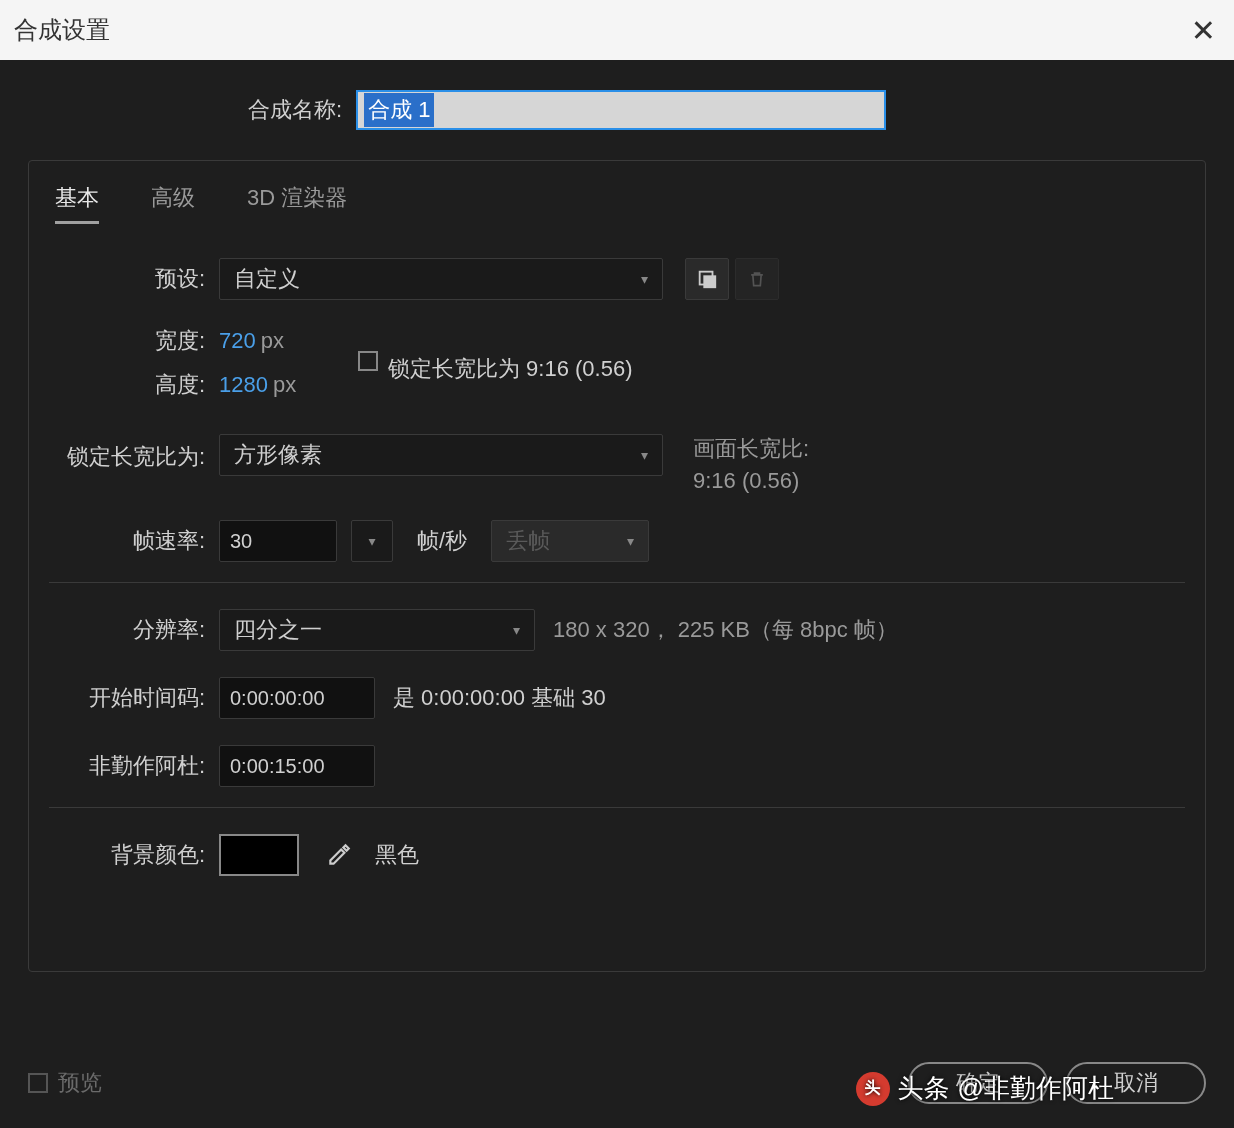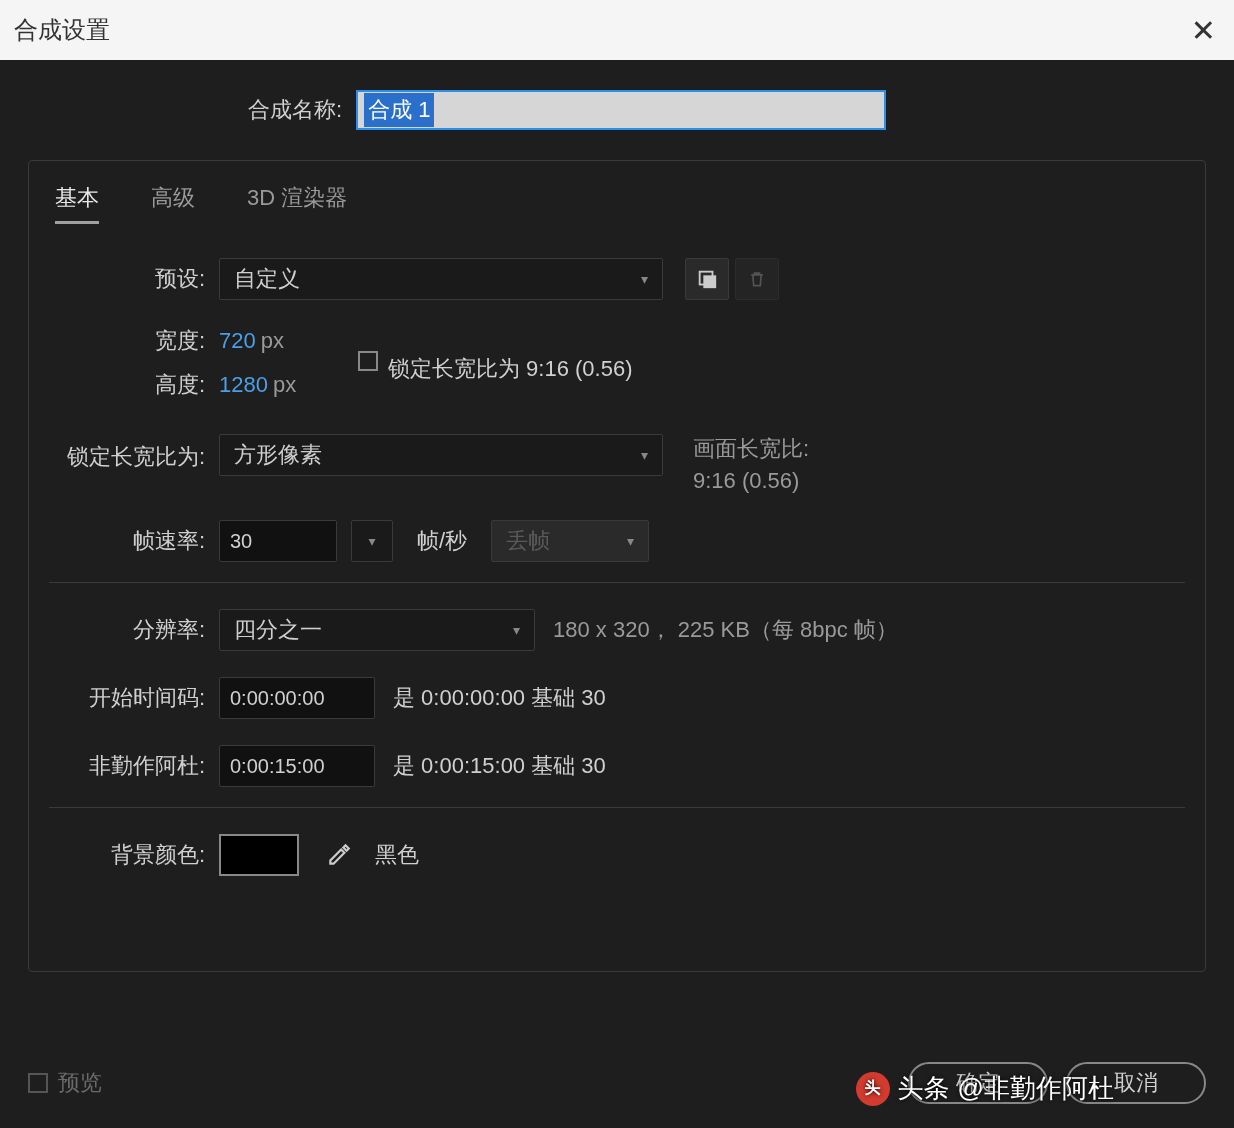--- a/index.html
+++ b/index.html
@@ -260,21 +260,20 @@
 
     <div class="form-row">
       <div class="row-label">开始时间码:</div>
       <input class="text-input" style="width: 156px;" value="0:00:00:00">
       <span class="info-text" style="color:#d0d0d0">是 0:00:00:00  基础 30</span>
     </div>
 
     <div class="form-row" style="margin-bottom:20px">
       <div class="row-label">非勤作阿杜:</div>
       <input class="text-input" style="width: 156px;" value="0:00:15:00">
-      <span class="info-text" style="color:#d0d0d0">是 0:00:15:00  基础 30</span>
     </div>
 
     <hr class="divider">
 
     <div class="form-row">
       <div class="row-label">背景颜色:</div>
       <div class="color-swatch"></div>
       <div style="width:18px"></div>
       <div class="icon-btn" style="border:none;background:transparent">
         <svg width="26" height="26" viewBox="0 0 24 24">

